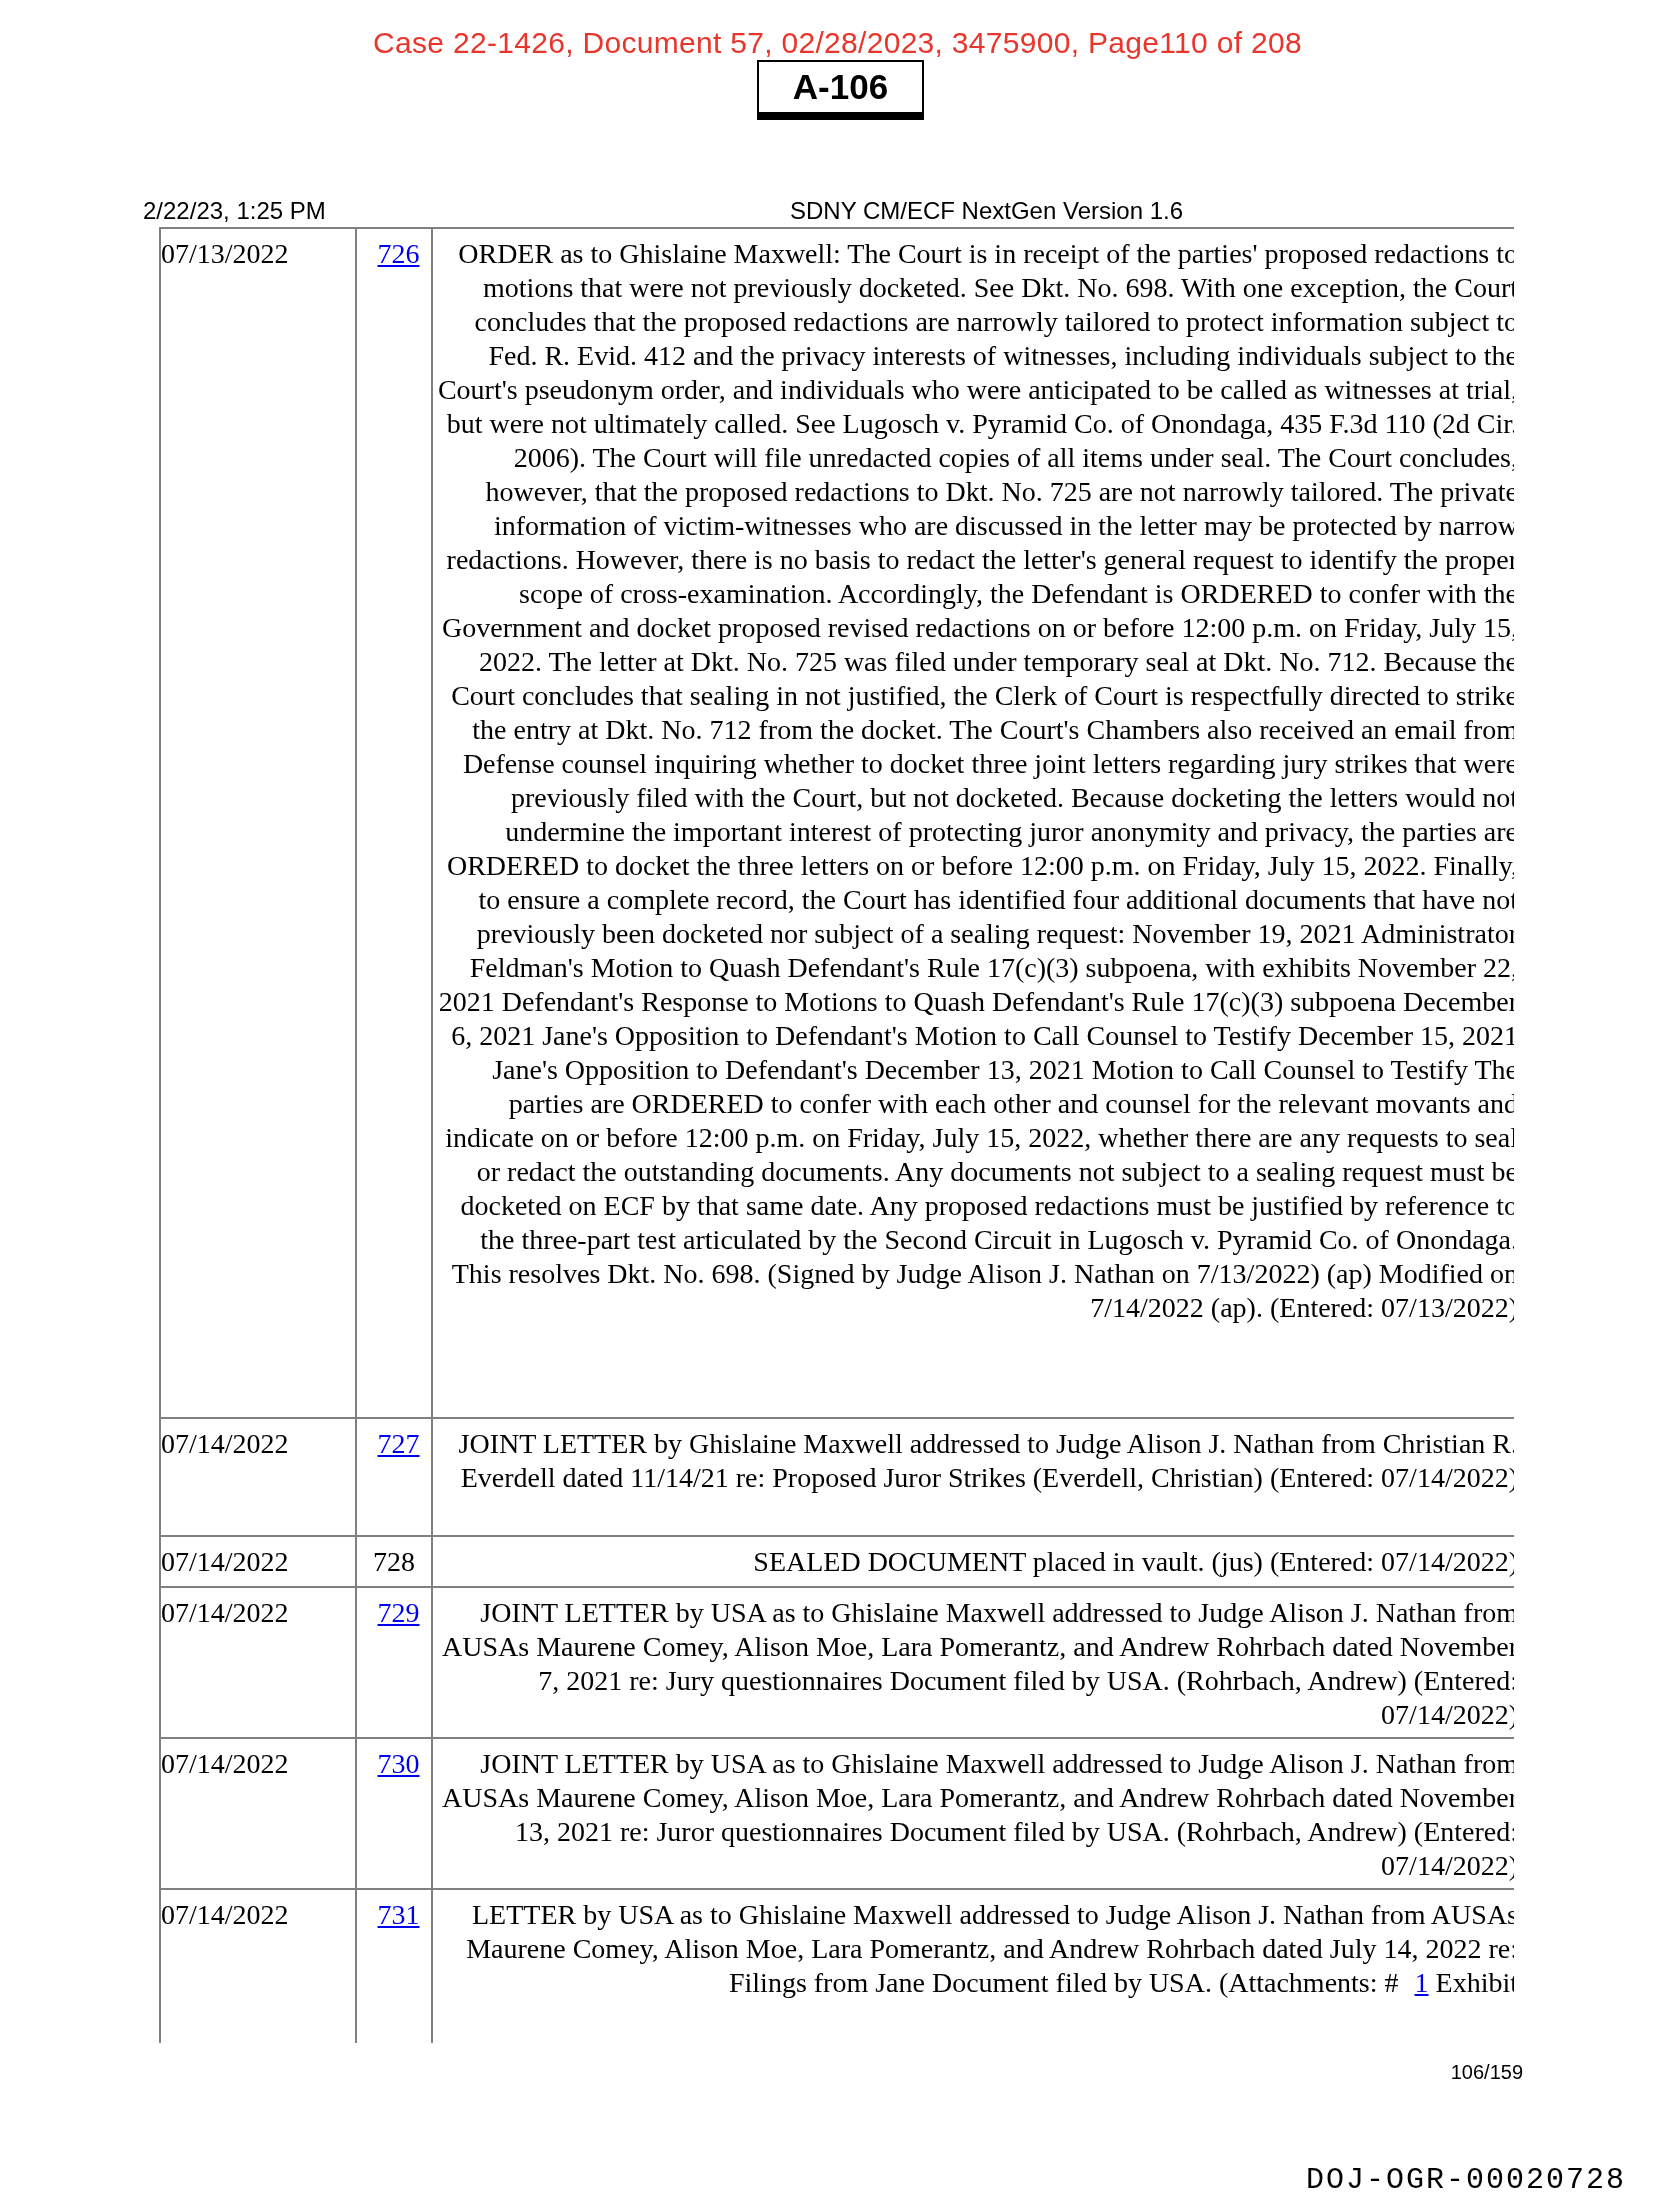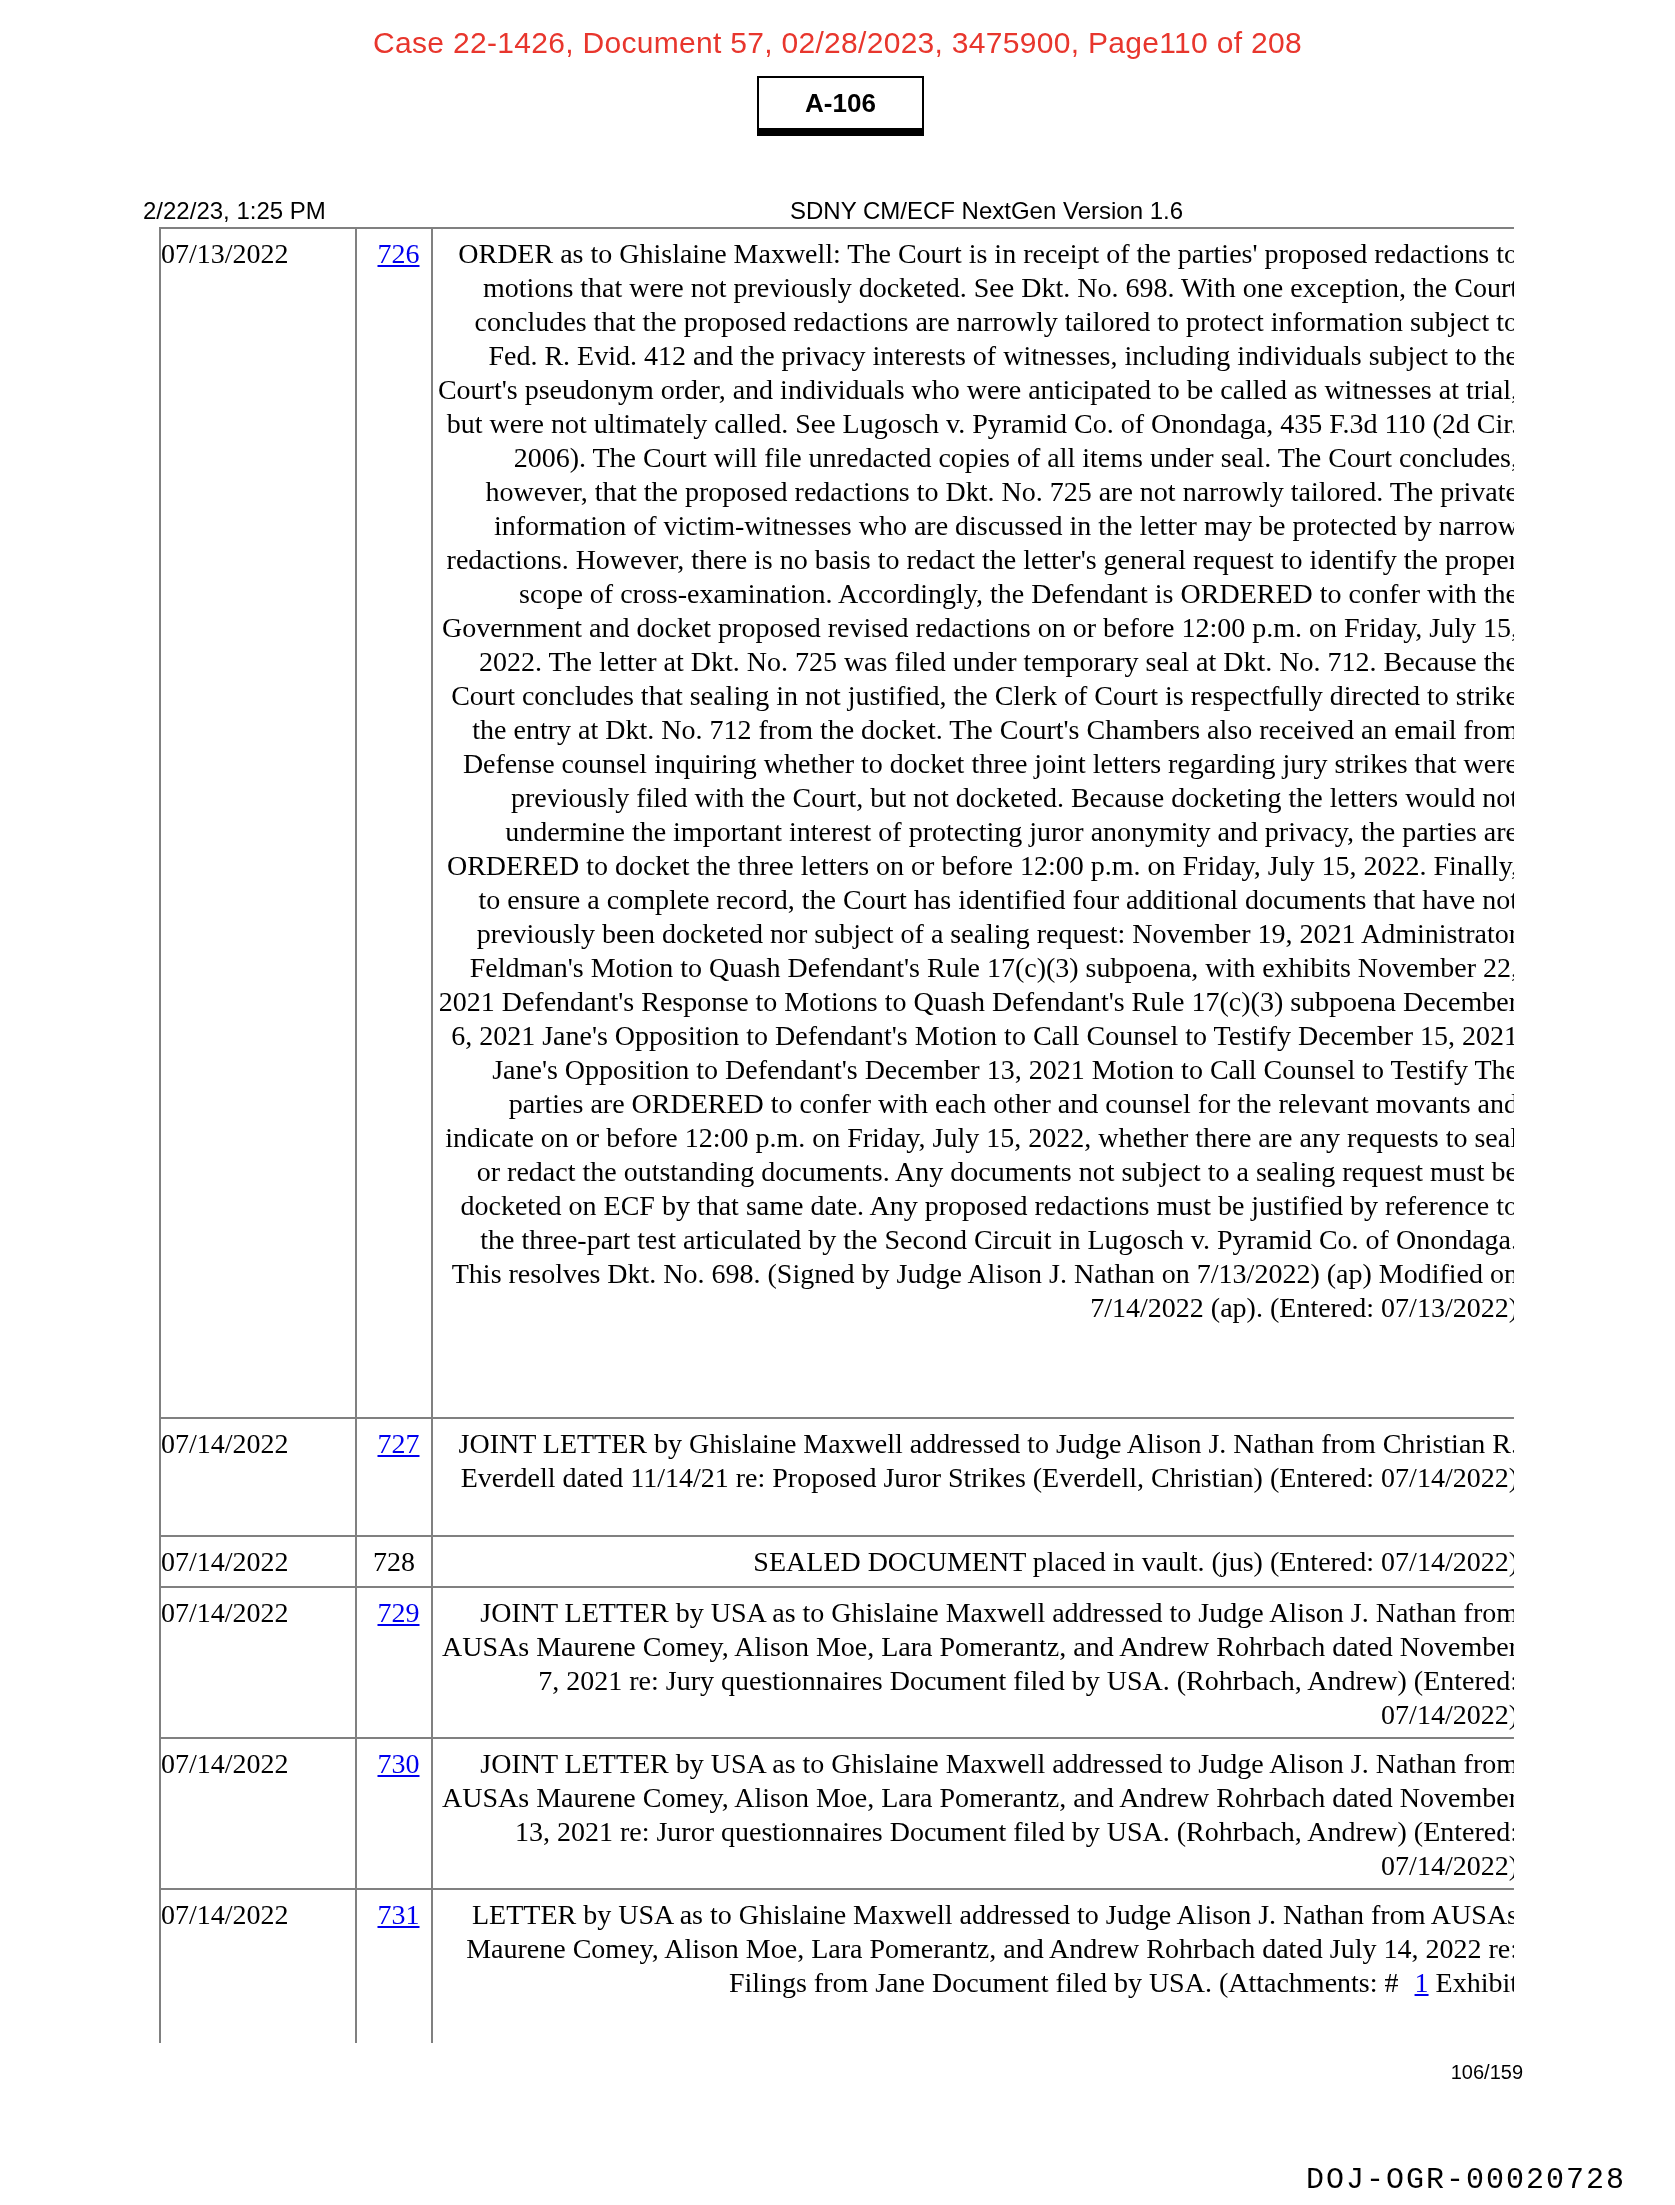--- a/index.html
+++ b/index.html
@@ -12,23 +12,22 @@
   .stamp {
     position:absolute; top:26px; left:0; width:1675px; text-align:center;
     font-family:"Liberation Sans", sans-serif; font-size:30px; color:#e8362d;
     letter-spacing:0.3px;
   }
   
   .exhibit-box {
     position:absolute; top:60px; left:757px; width:163px; height:50px;
     border:2.6px solid #000; border-bottom:8px solid #000;
     display:flex; align-items:center; justify-content:center;
-    font-family:"Liberation Sans", sans-serif; font-weight:bold; font-size:26px;
+    font-family:"Liberation Sans", sans-serif; font-weight:bold; font-size:35px;
     background:#fff;
-    margin-top:16px;
   }
   
   .meta { position:absolute; top:197px; left:0; width:1675px; height:26px;
     font-family:"Liberation Sans", sans-serif; font-size:24px; }
   .meta-datetime { position:absolute; left:143px; top:0; }
   .meta-apptitle { position:absolute; left:790px; top:0; }
 
   
   .table-clip { position:absolute; left:159px; top:227px; width:1355px; height:1816px; overflow:hidden; }
   table.docket { border-collapse:collapse; table-layout:fixed; width:1352px; }

